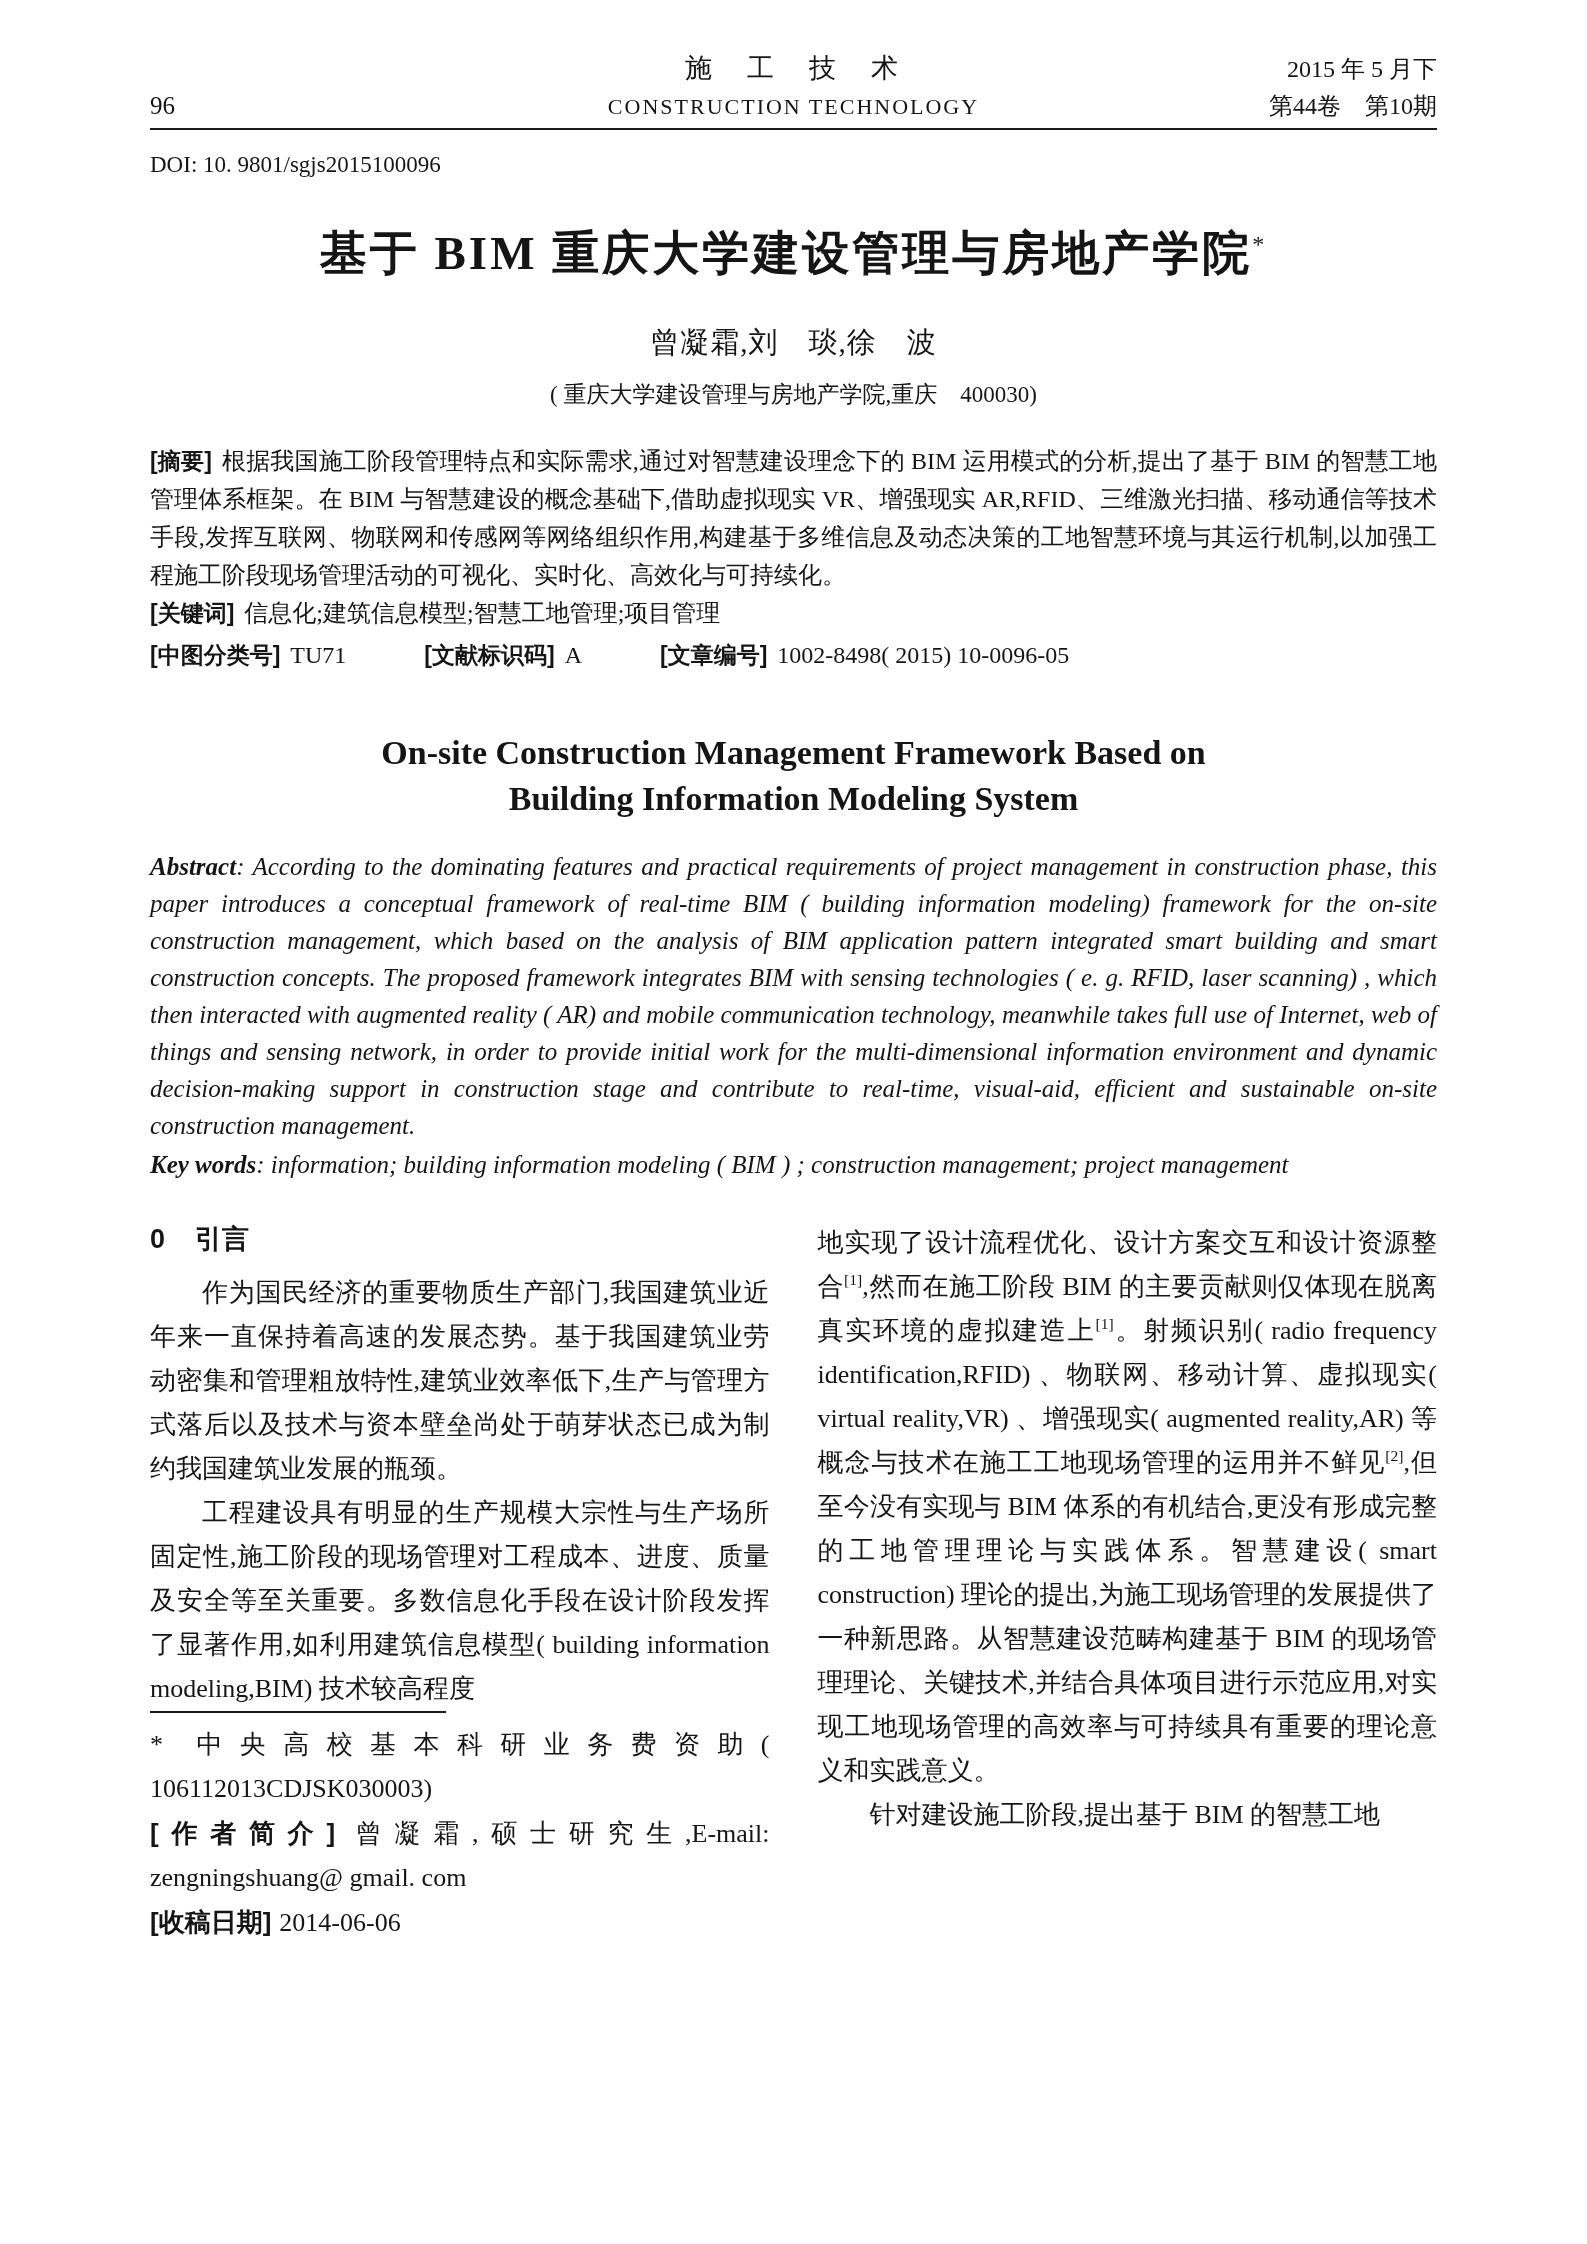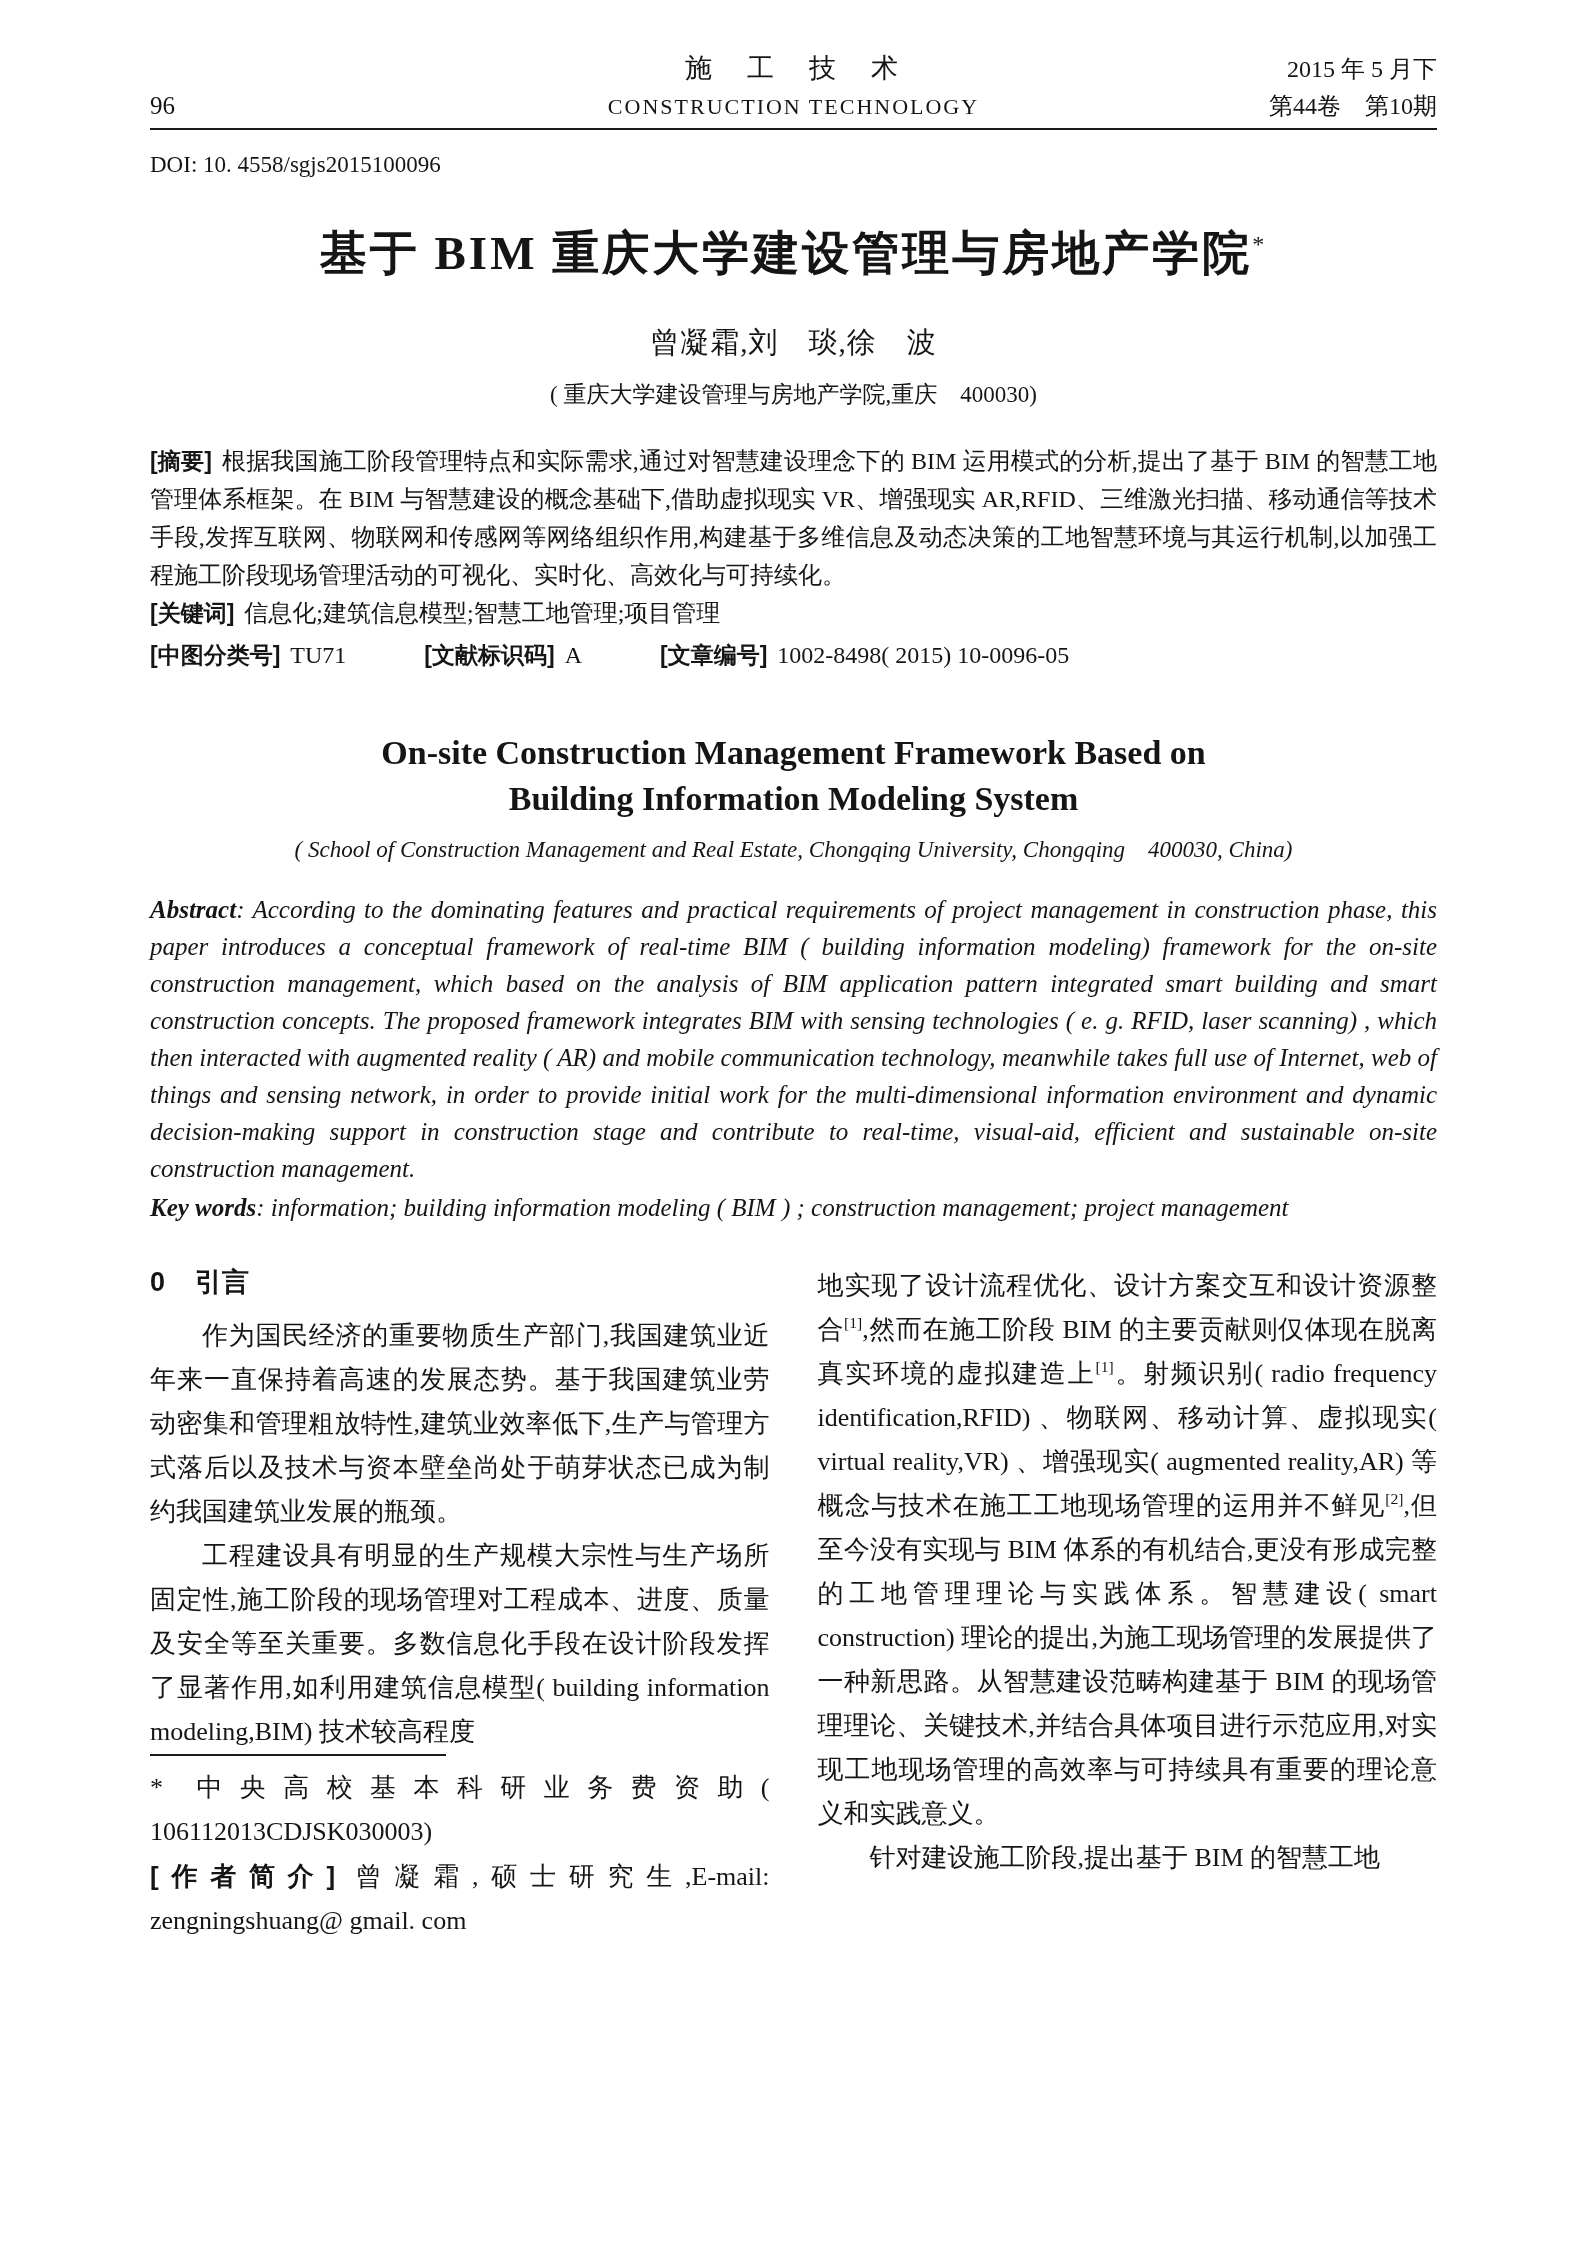--- a/index.html
+++ b/index.html
@@ -75,41 +75,40 @@
       <span class="rh-mid journal-cn">施　工　技　术</span>
       <span class="rh-right">2015 年 5 月下</span>
     </div>
     <div class="row">
       <span class="rh-left">96</span>
       <span class="rh-mid journal-en">CONSTRUCTION TECHNOLOGY</span>
       <span class="rh-right">第44卷　第10期</span>
     </div>
   </div>
 
-  <div class="doi-line">DOI: 10. 4558/sgjs2015100096</div>
+  <div class="doi-line">DOI: 10. 9801/sgjs2015100096</div>
 
   <h1 class="title-cn"><span>基于 BIM 重庆大学建设管理与房地产学院</span><sup>*</sup></h1>
   <div class="authors-cn">曾凝霜,刘　琰,徐　波</div>
   <div class="affil-cn">( 重庆大学建设管理与房地产学院,重庆　400030)</div>
 
   <div class="cn-meta">
     <p><span class="cn-label">[摘要]</span><span>根据我国施工阶段管理特点和实际需求,通过对智慧建设理念下的 BIM 运用模式的分析,提出了基于 BIM 的智慧工地管理体系框架。在 BIM 与智慧建设的概念基础下,借助虚拟现实 VR、增强现实 AR,RFID、三维激光扫描、移动通信等技术手段,发挥互联网、物联网和传感网等网络组织作用,构建基于多维信息及动态决策的工地智慧环境与其运行机制,以加强工程施工阶段现场管理活动的可视化、实时化、高效化与可持续化。</span></p>
     <p><span class="cn-label">[关键词]</span><span>信息化;建筑信息模型;智慧工地管理;项目管理</span></p>
     <div class="meta-line">
       <span class="pair"><span class="cn-label">[中图分类号]</span><span>TU71</span></span>
       <span class="pair"><span class="cn-label">[文献标识码]</span><span>A</span></span>
       <span class="pair"><span class="cn-label">[文章编号]</span><span>1002-8498( 2015) 10-0096-05</span></span>
     </div>
   </div>
 
   <h2 class="title-en">
     <span>On-site Construction Management Framework Based on</span><br>
     <span>Building Information Modeling System</span>
   </h2>
-  <div class="affil-en">( School of Construction Management and Real Estate, Chongqing University, Chongqing　400030, China)</div>
 
   <div class="en-abstract">
     <p><span class="en-lbl">Abstract</span><span>: According to the dominating features and practical requirements of project management in construction phase, this paper introduces a conceptual framework of real-time BIM ( building information modeling) framework for the on-site construction management, which based on the analysis of BIM application pattern integrated smart building and smart construction concepts. The proposed framework integrates BIM with sensing technologies ( e. g. RFID, laser scanning) , which then interacted with augmented reality ( AR) and mobile communication technology, meanwhile takes full use of Internet, web of things and sensing network, in order to provide initial work for the multi-dimensional information environment and dynamic decision-making support in construction stage and contribute to real-time, visual-aid, efficient and sustainable on-site construction management.</span></p>
     <p><span class="en-lbl">Key words</span><span>: information; building information modeling ( BIM ) ; construction management; project management</span></p>
   </div>
 
   <div class="columns">
 
     <div class="col">
       <h3 class="sec-head"><span class="num">0</span><span>引言</span></h3>

